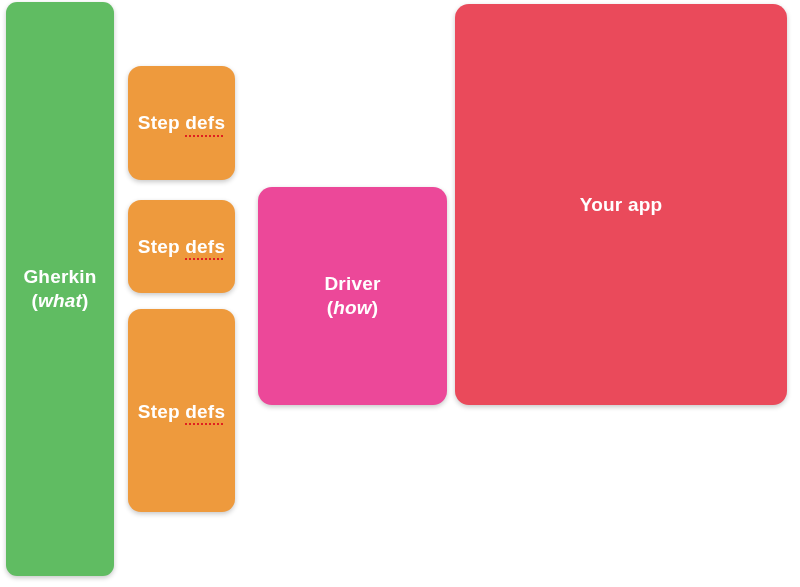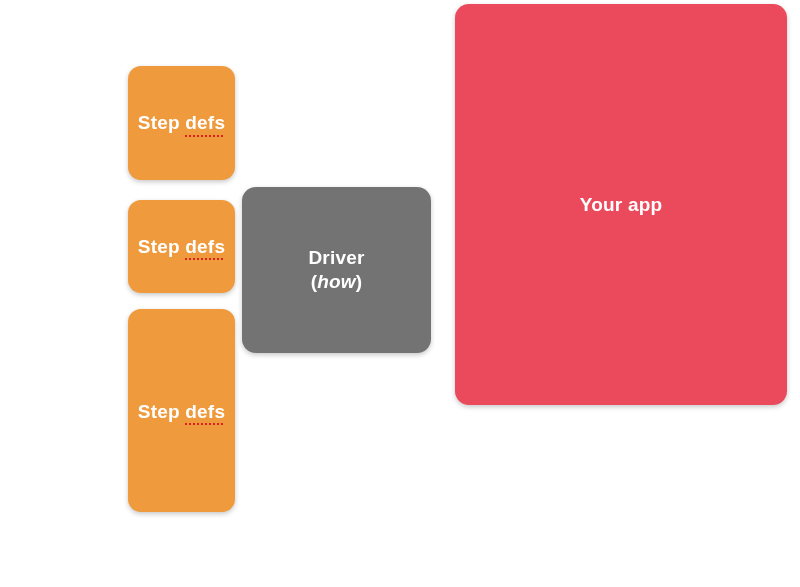--- a/index.html
+++ b/index.html
@@ -93,43 +93,49 @@
     height: 2px;
     background-image: repeating-linear-gradient(
       to right,
       #e02020 0px, #e02020 2px,
       rgba(224,32,32,0) 2px, rgba(224,32,32,0) 4px
     );
   }
 
   
   #node-driver {
-    left: 242px;
+    left: 258px;
     top: 187px;
     width: 189px;
-    height: 166px;
-    background: #737373;
+    height: 218px;
+    background: #ec4899;
     border-radius: 14px;
   }
 
   
   #node-your-app {
     left: 455px;
     top: 4px;
     width: 332px;
     height: 401px;
     background: #ea4a5b;
     border-radius: 14px;
   }
 </style>
 </head>
 <body>
 
 <div id="diagram-canvas">
 
+  <div class="node" id="node-gherkin">
+    <span class="label">
+      <span class="line">Gherkin</span>
+      <span class="line"><span>(</span><em>what</em><span>)</span></span>
+    </span>
+  </div>
 
   <div class="node node-stepdefs" id="node-stepdefs-1">
     <span class="label">
       <span class="line"><span>Step </span><span class="misspelled">defs</span></span>
     </span>
   </div>
 
   <div class="node node-stepdefs" id="node-stepdefs-2">
     <span class="label">
       <span class="line"><span>Step </span><span class="misspelled">defs</span></span>

